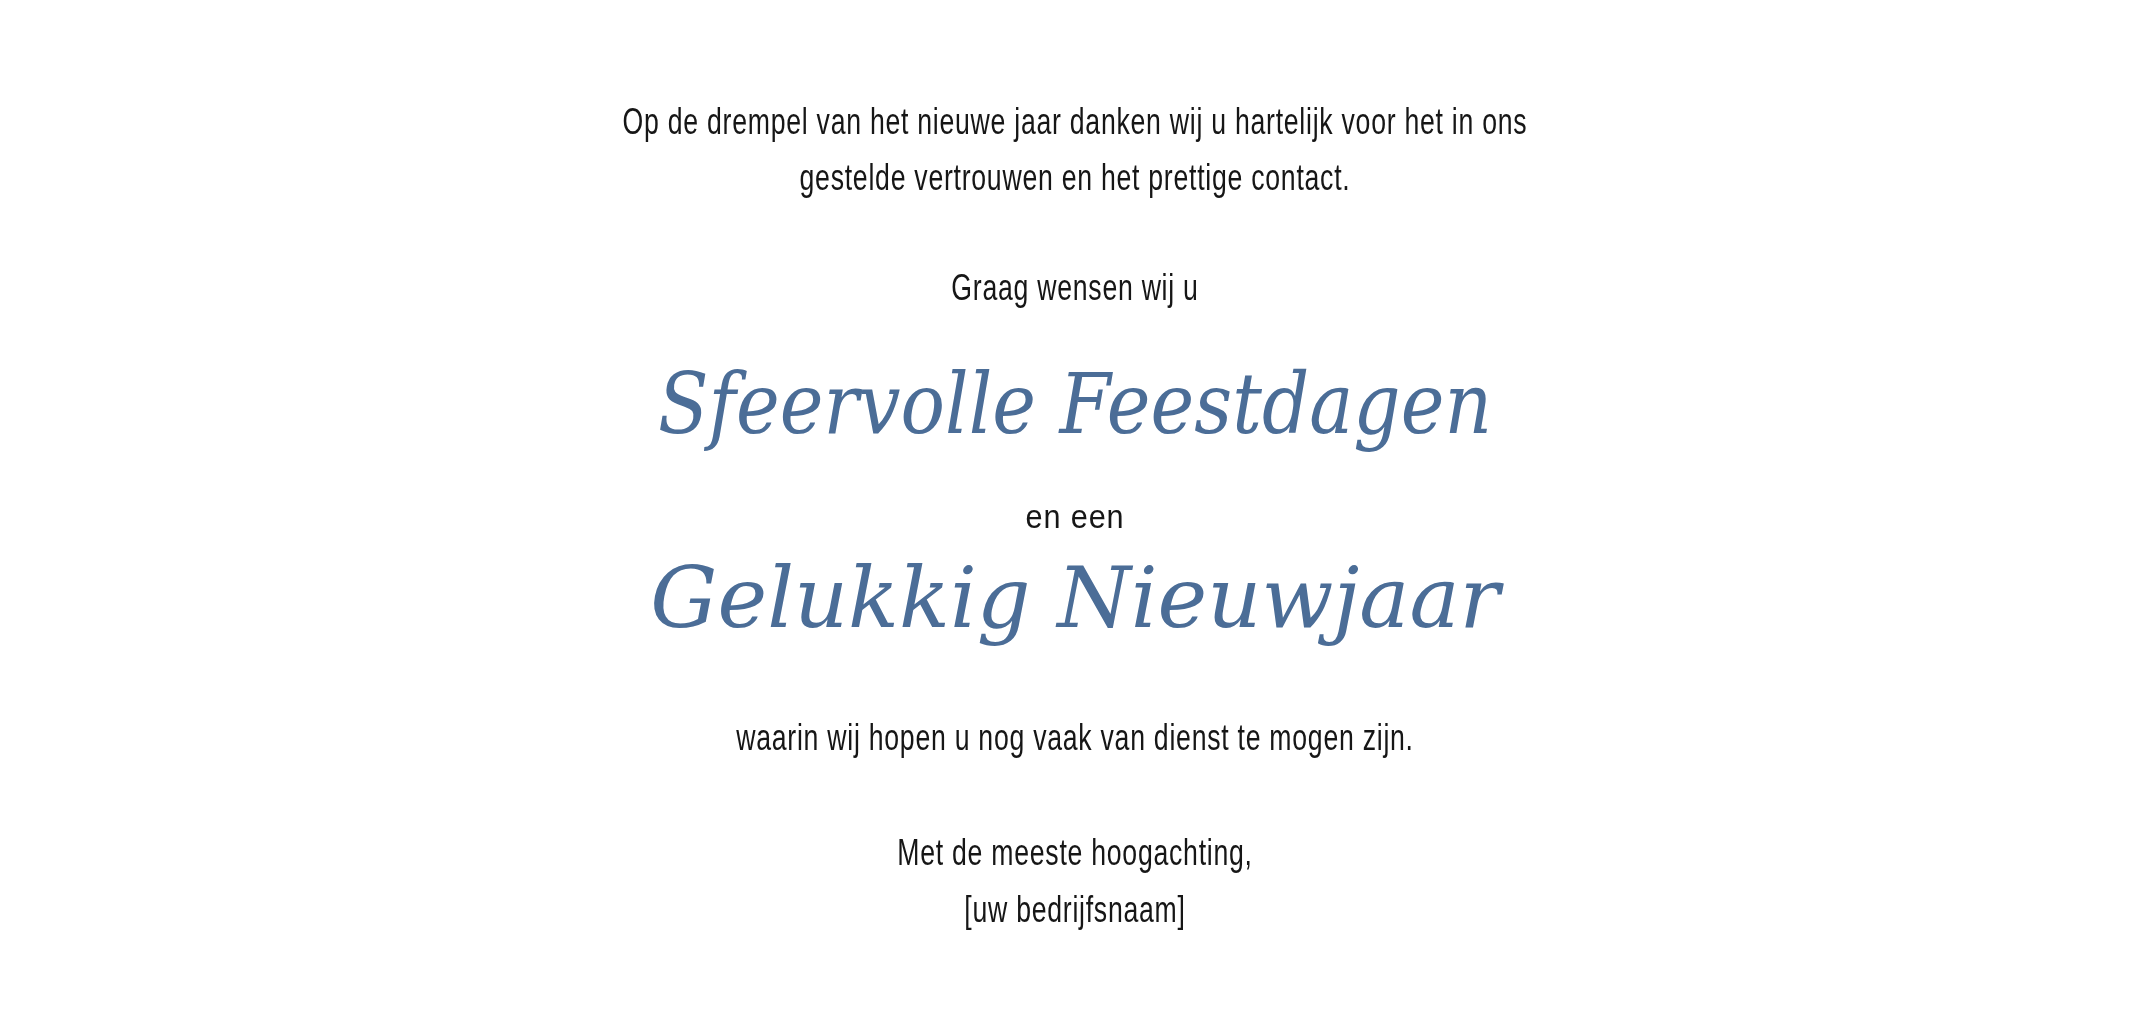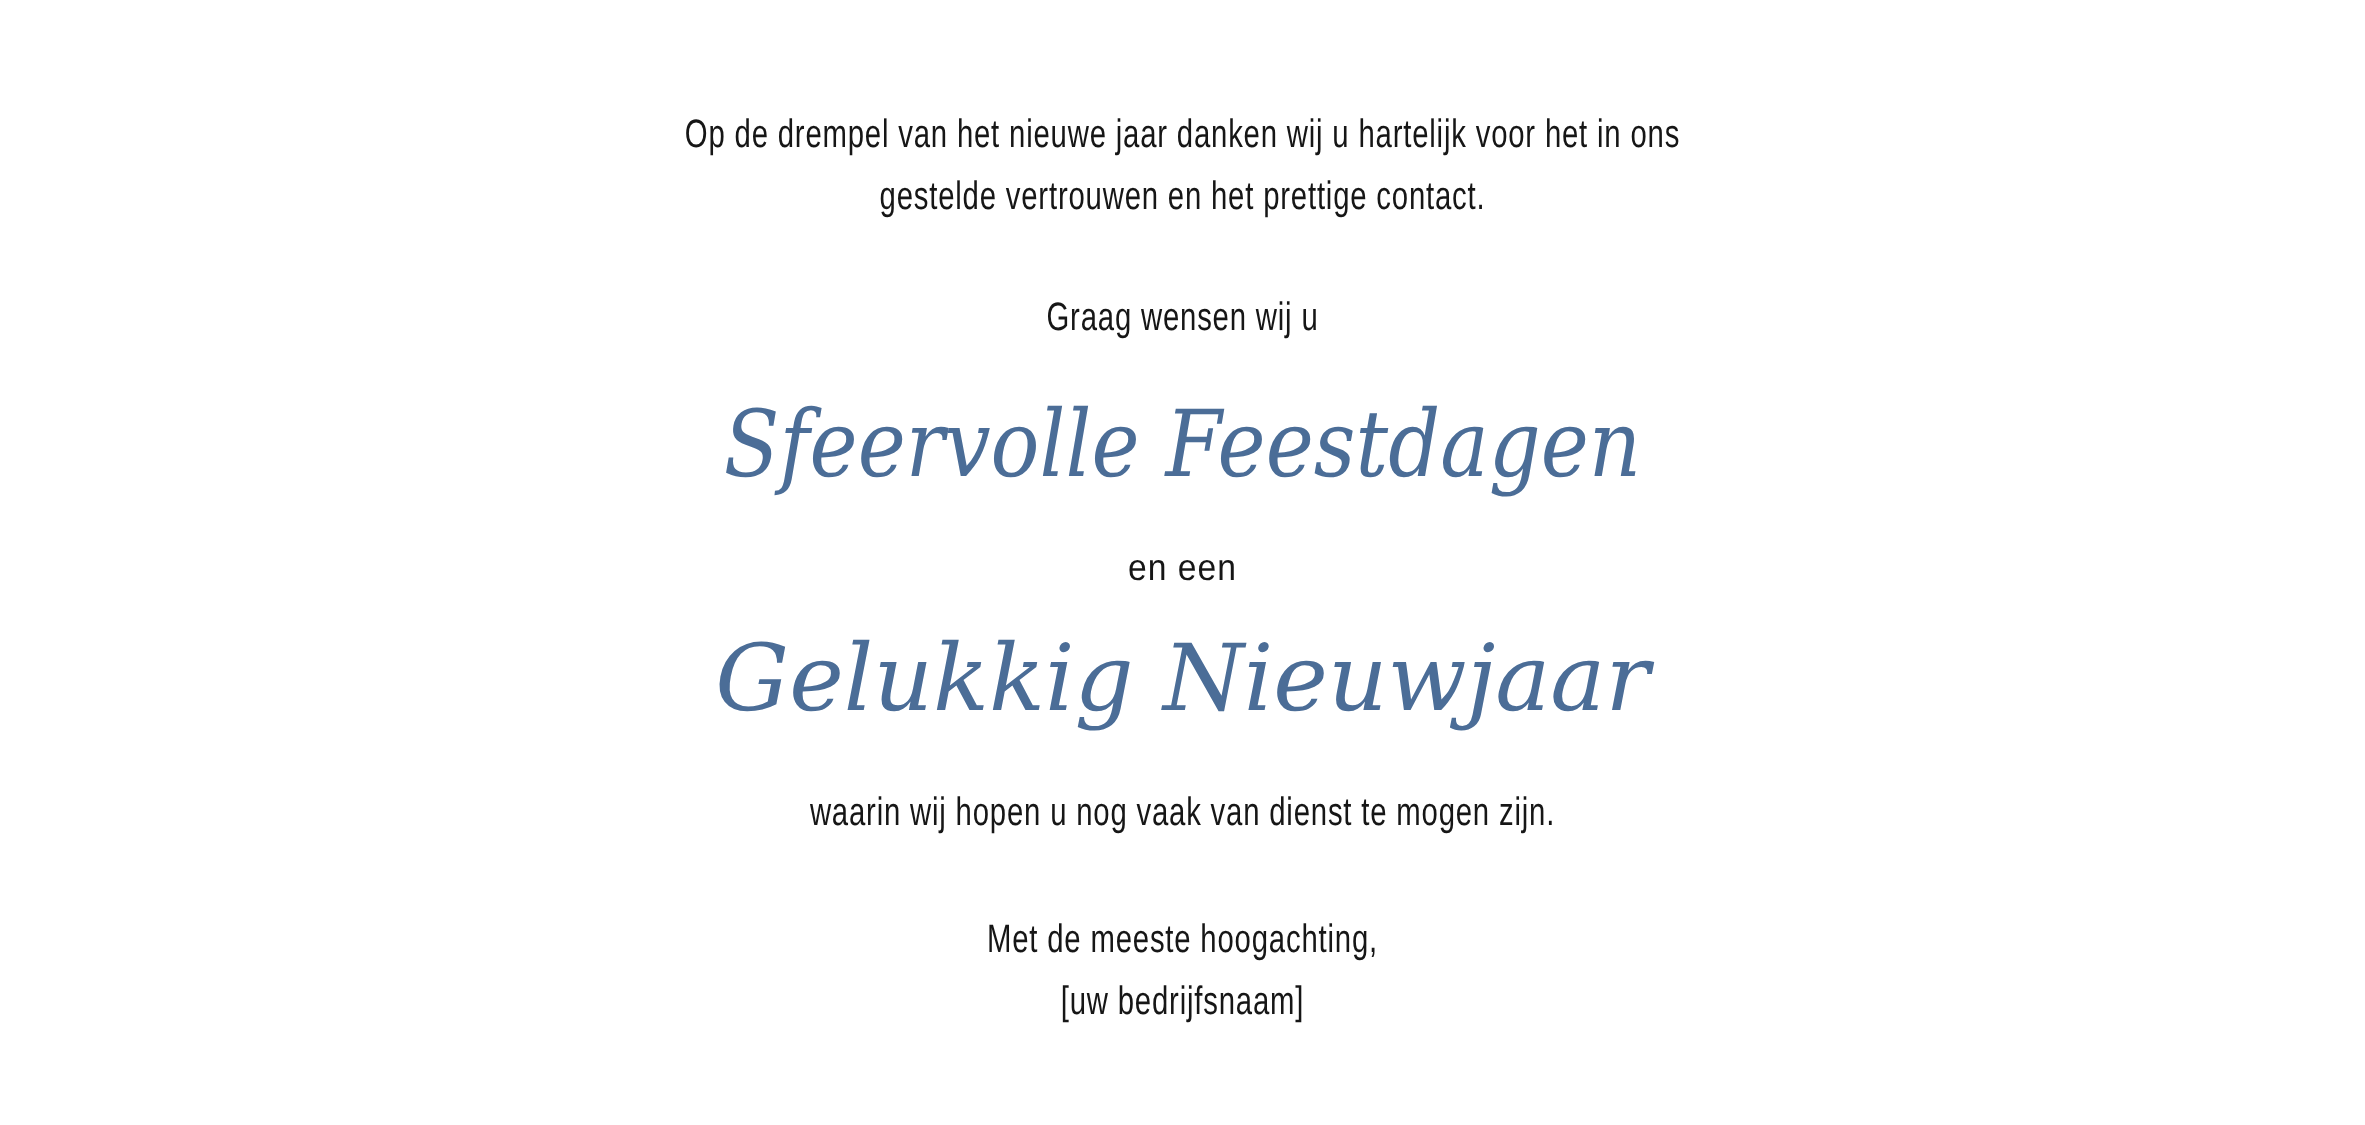--- a/index.html
+++ b/index.html
@@ -50,21 +50,21 @@
     font-weight: 400;
     letter-spacing: 1px;
     transform: scaleX(0.9);
     transform-origin: 50% 50%;
   }
   .intro-line-1   { top: 104px; }
   .intro-line-2   { top: 160px; }
   .greeting-lead  { top: 270px; }
   .wish-1         { top: 362px; transform: scaleX(0.88); }
   .connector      { top: 499px; }
-  .wish-2         { top: 574px; }
+  .wish-2         { top: 556px; }
   .outro          { top: 720px; }
   .salutation     { top: 835px; }
   .signature      { top: 892px; }
 </style>
 </head>
 <body>
 
 <div class="card">
   <div class="line body-text intro-line-1">Op de drempel van het nieuwe jaar danken wij u hartelijk voor het in ons</div>
 

